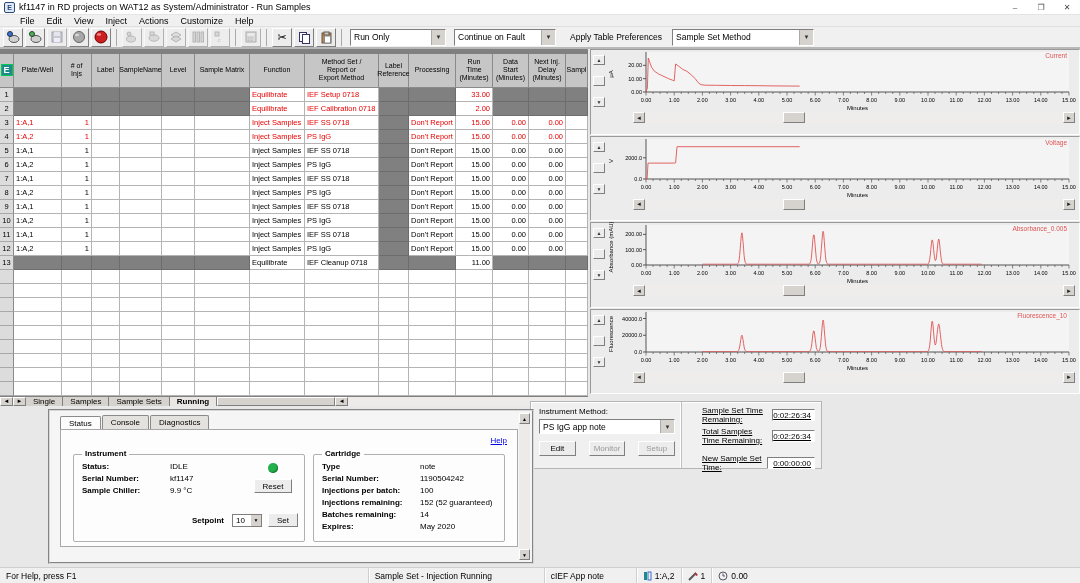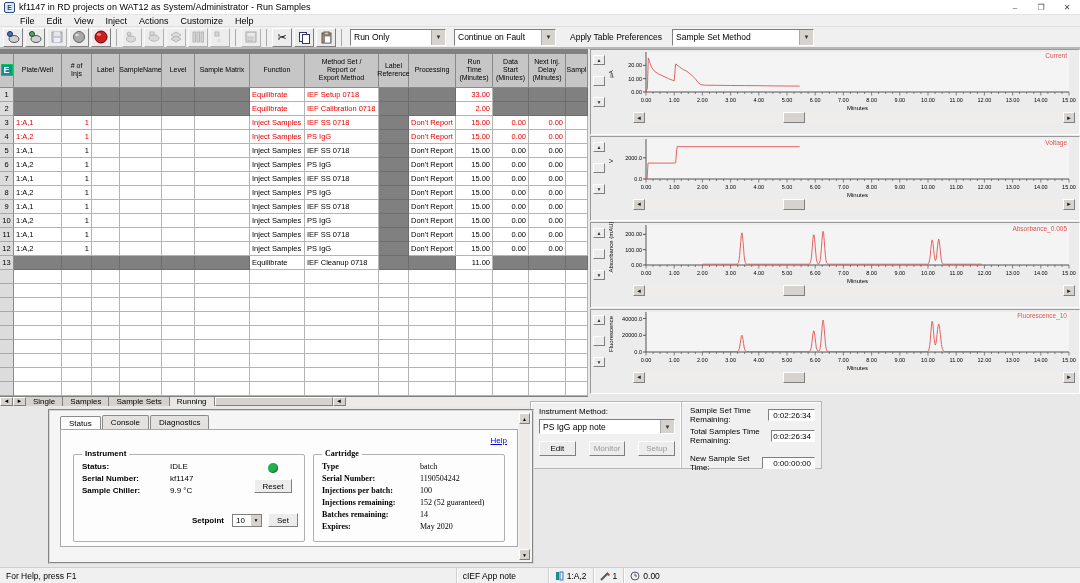--- a/index.html
+++ b/index.html
@@ -43,42 +43,42 @@
   .nc { background:#dcdcdc; border-right:1px solid #8a8a8a; border-bottom:1px solid #a8a8a8; font-size:7.5px; display:flex; align-items:center; justify-content:center; height:14px;}
   .dc { background:#fff; border-right:1px solid #b4b4b4; border-bottom:1px solid #b4b4b4; font-size:7.5px; line-height:13px; padding:0 2px;
     overflow:hidden; white-space:nowrap; height:14px;}
   .dc.gray { background:#808080; border-right-color:#6d6d6d; border-bottom-color:#6d6d6d;}
   .dc.red { color:#e80000; }
   .dc.r { text-align:right; }
   .grid-blank { flex:1; }
   .tabstrip { height:12px; background:#d6d3ce; border-top:1px solid #808080; display:flex; align-items:stretch; font-size:8px; }
   .tsbtn { width:13px; display:flex; align-items:center; justify-content:center; font-size:6px; background:#d6d3ce; border:1px solid; border-color:#fff #7f7f7f #7f7f7f #fff;}
   .tab { padding:0 7px; display:flex; align-items:center; border-right:1px solid #808080; background:#d6d3ce; }
-  .tab.active { font-weight:normal; background:#e9e7e3;text-align:right; }
+  .tab.active { font-weight:bold; background:#e9e7e3;text-align:right; }
   .hthumb { width:118px; background:#d6d3ce; border:1px solid; border-color:#fff #7f7f7f #7f7f7f #fff; }
   .htrack { flex:1; background:#ecebe9; }
 
   
   .charts-area { position:absolute; left:590px; top:0; width:490px; height:346px; display:flex; flex-direction:column; }
   .chart-panel { height:86px; background:#ececec; border:1px solid; border-color:#9a9a9a #fff #fff #9a9a9a; margin-bottom:1px; position:relative; }
   .chart-body { position:relative; height:62px; padding-left:15px; }
   .ybtn { position:absolute; left:2px; width:12px; height:10px; background:#ececec; border:1px solid; border-color:#fff #7f7f7f #7f7f7f #fff;
     font-size:5px; display:flex; align-items:center; justify-content:center; color:#333;}
   .chart-scroll { height:11px; display:flex; margin-left:42px; margin-right:4px; align-items:stretch; }
   .sbtn { width:12px; background:#d6d3ce; border:1px solid; border-color:#fff #7f7f7f #7f7f7f #fff; font-size:6px;
     display:flex; align-items:center; justify-content:center; color:#222;}
   .strack { flex:1; background:#eeedec; position:relative; }
   .sthumb { position:absolute; left:33%; top:0; width:22px; height:100%; background:#d6d3ce; border:1px solid; border-color:#fff #7f7f7f #7f7f7f #fff;}
   svg text { font-family:"Liberation Sans", sans-serif; }
 
   
   .method-panel { position:absolute; left:530px; top:352px; width:292px; height:68px; background:#f0f0f0;
     border:1px solid #b5b5b5; box-shadow:inset 1px 1px 0 #fff; display:flex; font-size:8px;}
   .mp-left { width:150px; padding:5px 6px 0 8px; }
-  .mp-right { flex:1; border-left:1px solid #c0c0c0; box-shadow:-1px 0 0 #fff; padding:4px 6px 0 8px;}
+  .mp-right { flex:1; border-left:1px solid #c0c0c0; box-shadow:-1px 0 0 #fff; padding:4px 6px 0 20px;text-decoration:underline;}
   .mp-dd { margin-top:3px; height:15px; }
   .mp-btns { display:flex; margin-top:7px; gap:13px; }
   .pbtn { width:40px; height:15px; background:#ececec; border:1px solid; border-color:#fff #7f7f7f #7f7f7f #fff;
     font-size:8px; display:flex; align-items:center; justify-content:center; }
   .pbtn.dis { color:#9a9a9a; }
   .trow { display:flex; align-items:center; justify-content:flex-end; margin-bottom:3px; }
   .trow.gap { margin-top:9px; }
   .tval { width:62px; height:12px; margin-left:3px; background:#fff; border:1px solid; border-color:#7f7f7f #fff #fff #7f7f7f;
     display:flex; align-items:center; justify-content:flex-end; padding-right:3px; }
 
@@ -87,21 +87,21 @@
     border:2px groove #d8d8d8;margin-left:42px; }
   .sp-tabs { display:flex; padding:4px 0 0 10px; font-size:8px; }
   .sp-tab { padding:2px 8px; border:1px solid #8a8a8a; border-bottom:none; background:#e4e2de; margin-right:1px; border-radius:2px 2px 0 0;}
   .sp-tab.active { background:#fdfdfd; position:relative; top:1px; }
   .sp-content { margin:0 14px 0 10px; border:1px solid #a8a8a8; background:#fdfdfd; height:118px; padding:4px 8px; position:relative;}
   .sp-title { font-size:11px; font-weight:bold; }
   .help-link { position:absolute; right:10px; top:6px; font-size:8px; color:#0000ee; text-decoration:underline; }
   .gbox { position:absolute; border:1px solid #b0b0b0; border-radius:2px; font-size:8px; padding:4px 6px 0 8px; background:#fdfdfd;}
   .gbox .gtitle { position:absolute; top:-6px; left:8px; background:#fdfdfd; padding:0 3px; font-weight:bold; }
   .inst-box { left:12px; top:24px; width:232px; height:88px; }
-  .cart-box { left:252px; top:24px; width:192px; height:88px;font-family:Liberation Serif, serif; }
+  .cart-box { left:252px; top:24px; width:192px; height:88px; }
   .srow { display:flex; height:12px; align-items:flex-end; }
   .srow b { width:88px; font-weight:bold; }
   .cart-box .srow b { width:98px; }
   .green-dot { position:absolute; right:26px; top:8px; width:10px; height:10px; border-radius:50%; background:#22b14c; box-shadow:inset -1px -1px 1px #157a31;}
   .reset-btn { position:absolute; right:12px; top:24px; width:38px; height:14px; }
   .setrow { position:absolute; left:118px; top:58px; display:flex; align-items:center; font-size:8px; }
   .mini-dd { width:30px; height:13px; background:#fff; border:1px solid #7f7f7f; display:flex; align-items:center; padding-left:3px; margin-left:8px;}
   .mini-dd .arrow { margin-left:auto; width:10px; height:100%; background:#d6d3ce; font-size:5px; display:flex; align-items:center; justify-content:center;}
   .set-btn { width:30px; height:14px; margin-left:6px; }
   .vscroll { position:absolute; right:2px; top:2px; bottom:2px; width:11px; background:#ecebe9; display:flex; flex-direction:column; justify-content:space-between;}
@@ -1107,21 +1107,21 @@
                 <span class="arrow">▼</span>
               </div>
             <div class="pbtn set-btn">Set</div>
           </div>
         </div>
 
         <div class="gbox cart-box">
           <div class="gtitle">Cartridge</div>
           <div class="srow">
               <b>Type</b>
-              <span>batch</span>
+              <span>note</span>
             </div>
           <div class="srow">
               <b>Serial Number:</b>
               <span>1190504242</span>
             </div>
           <div class="srow">
               <b>Injections per batch:</b>
               <span>100</span>
             </div>
           <div class="srow">
@@ -1140,20 +1140,21 @@
       </div>
       <div class="vscroll">
         <div class="vbtn">▲</div>
         <div class="vbtn">▼</div>
       </div>
     </div>
   </div>
 
   <div class="statusbar">
     <div class="sb-pane sb-help">For Help, press F1</div>
+    <div class="sb-pane sb-run">Sample Set - Injection Running</div>
     <div class="sb-pane sb-app">cIEF App note</div>
     <div class="sb-pane sb-ico">
       <svg width="9" height="10">
           <rect x="1" y="1" width="3" height="8" fill="#1f8a8a"></rect>
           <rect x="5" y="1" width="3" height="8" fill="none" stroke="#3b6fd4"></rect>
         </svg>
       <span>1:A,2</span>
     </div>
     <div class="sb-pane sb-ico">
       <svg width="10" height="10">

